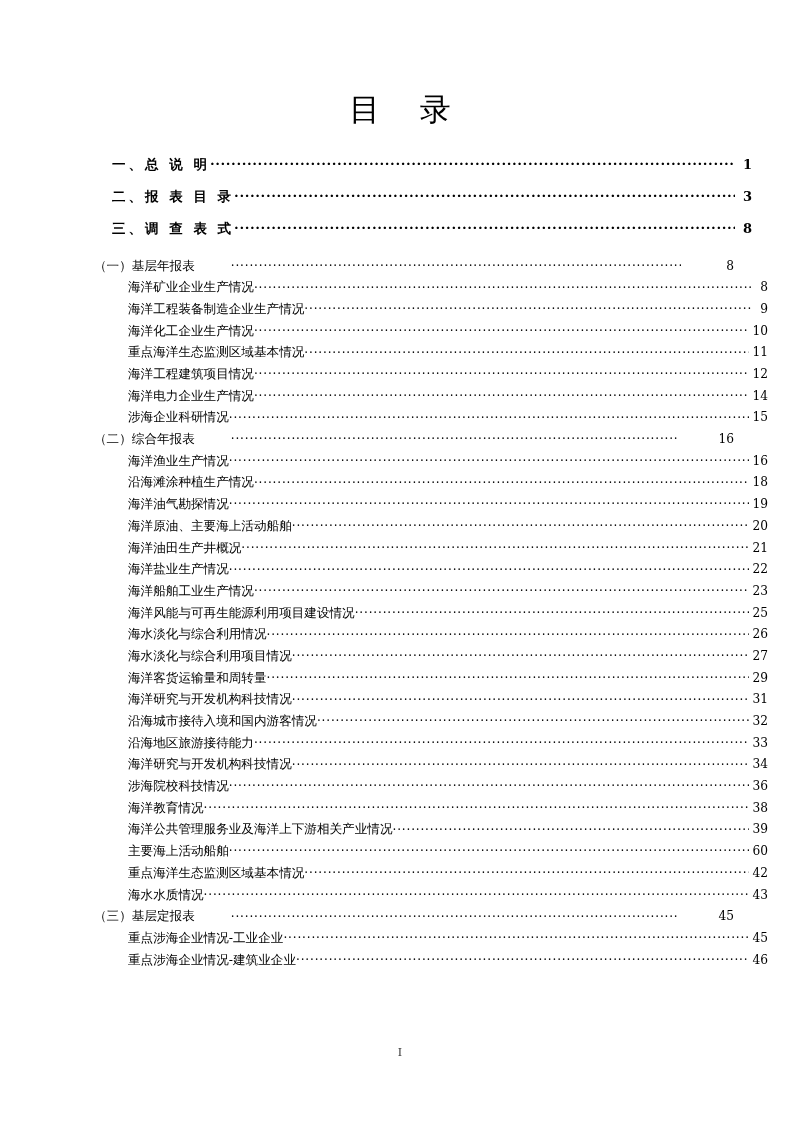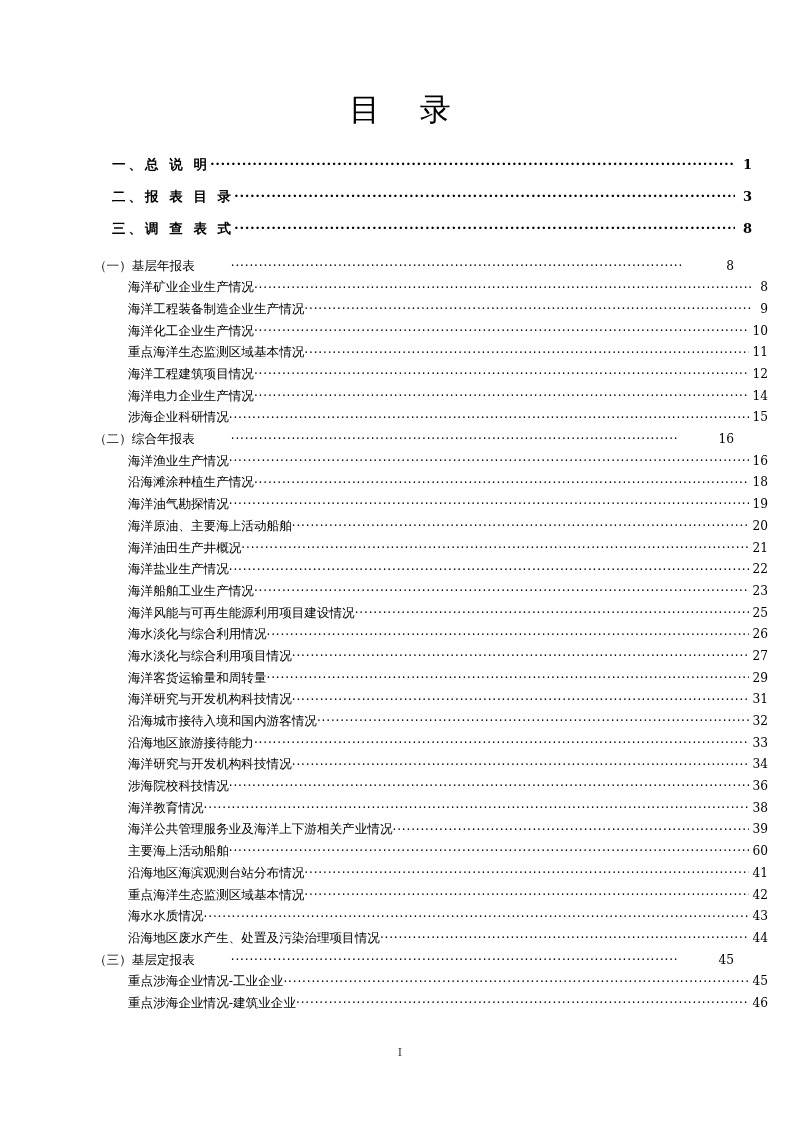--- a/index.html
+++ b/index.html
@@ -299,38 +299,28 @@
           <span class="toc-label">海洋公共管理服务业及海洋上下游相关产业情况</span>
           <span class="toc-dots"></span>
           <span class="toc-page">39</span>
         </div>
         <div class="toc-entry lvl3">
           <span class="toc-label">主要海上活动船舶</span>
           <span class="toc-dots"></span>
           <span class="toc-page">60</span>
         </div>
         <div class="toc-entry lvl3">
-          <span class="toc-label">沿海地区海滨观测台站分布情况</span>
-          <span class="toc-dots"></span>
-          <span class="toc-page">41</span>
-        </div>
-        <div class="toc-entry lvl3">
           <span class="toc-label">重点海洋生态监测区域基本情况</span>
           <span class="toc-dots"></span>
           <span class="toc-page">42</span>
         </div>
         <div class="toc-entry lvl3">
           <span class="toc-label">海水水质情况</span>
           <span class="toc-dots"></span>
           <span class="toc-page">43</span>
-        </div>
-        <div class="toc-entry lvl3">
-          <span class="toc-label">沿海地区废水产生、处置及污染治理项目情况</span>
-          <span class="toc-dots"></span>
-          <span class="toc-page">44</span>
         </div>
         <div class="toc-entry lvl2">
           <span class="toc-label">（三）基层定报表</span>
           <span class="toc-dots"></span>
           <span class="toc-page">45</span>
         </div>
         <div class="toc-entry lvl3">
           <span class="toc-label">重点涉海企业情况-工业企业</span>
           <span class="toc-dots"></span>
           <span class="toc-page">45</span>

